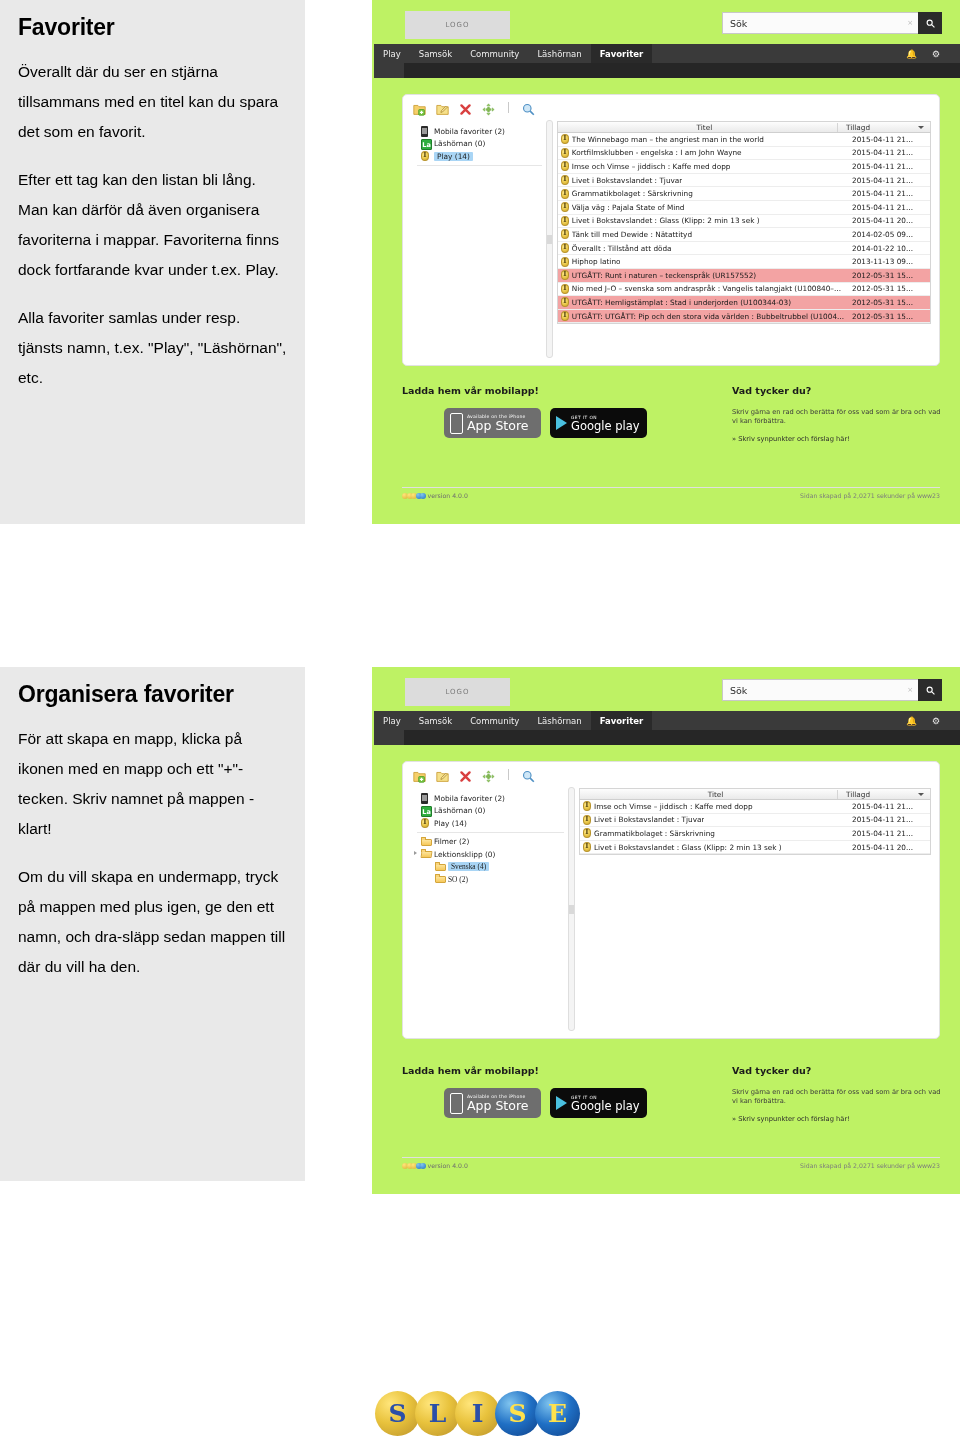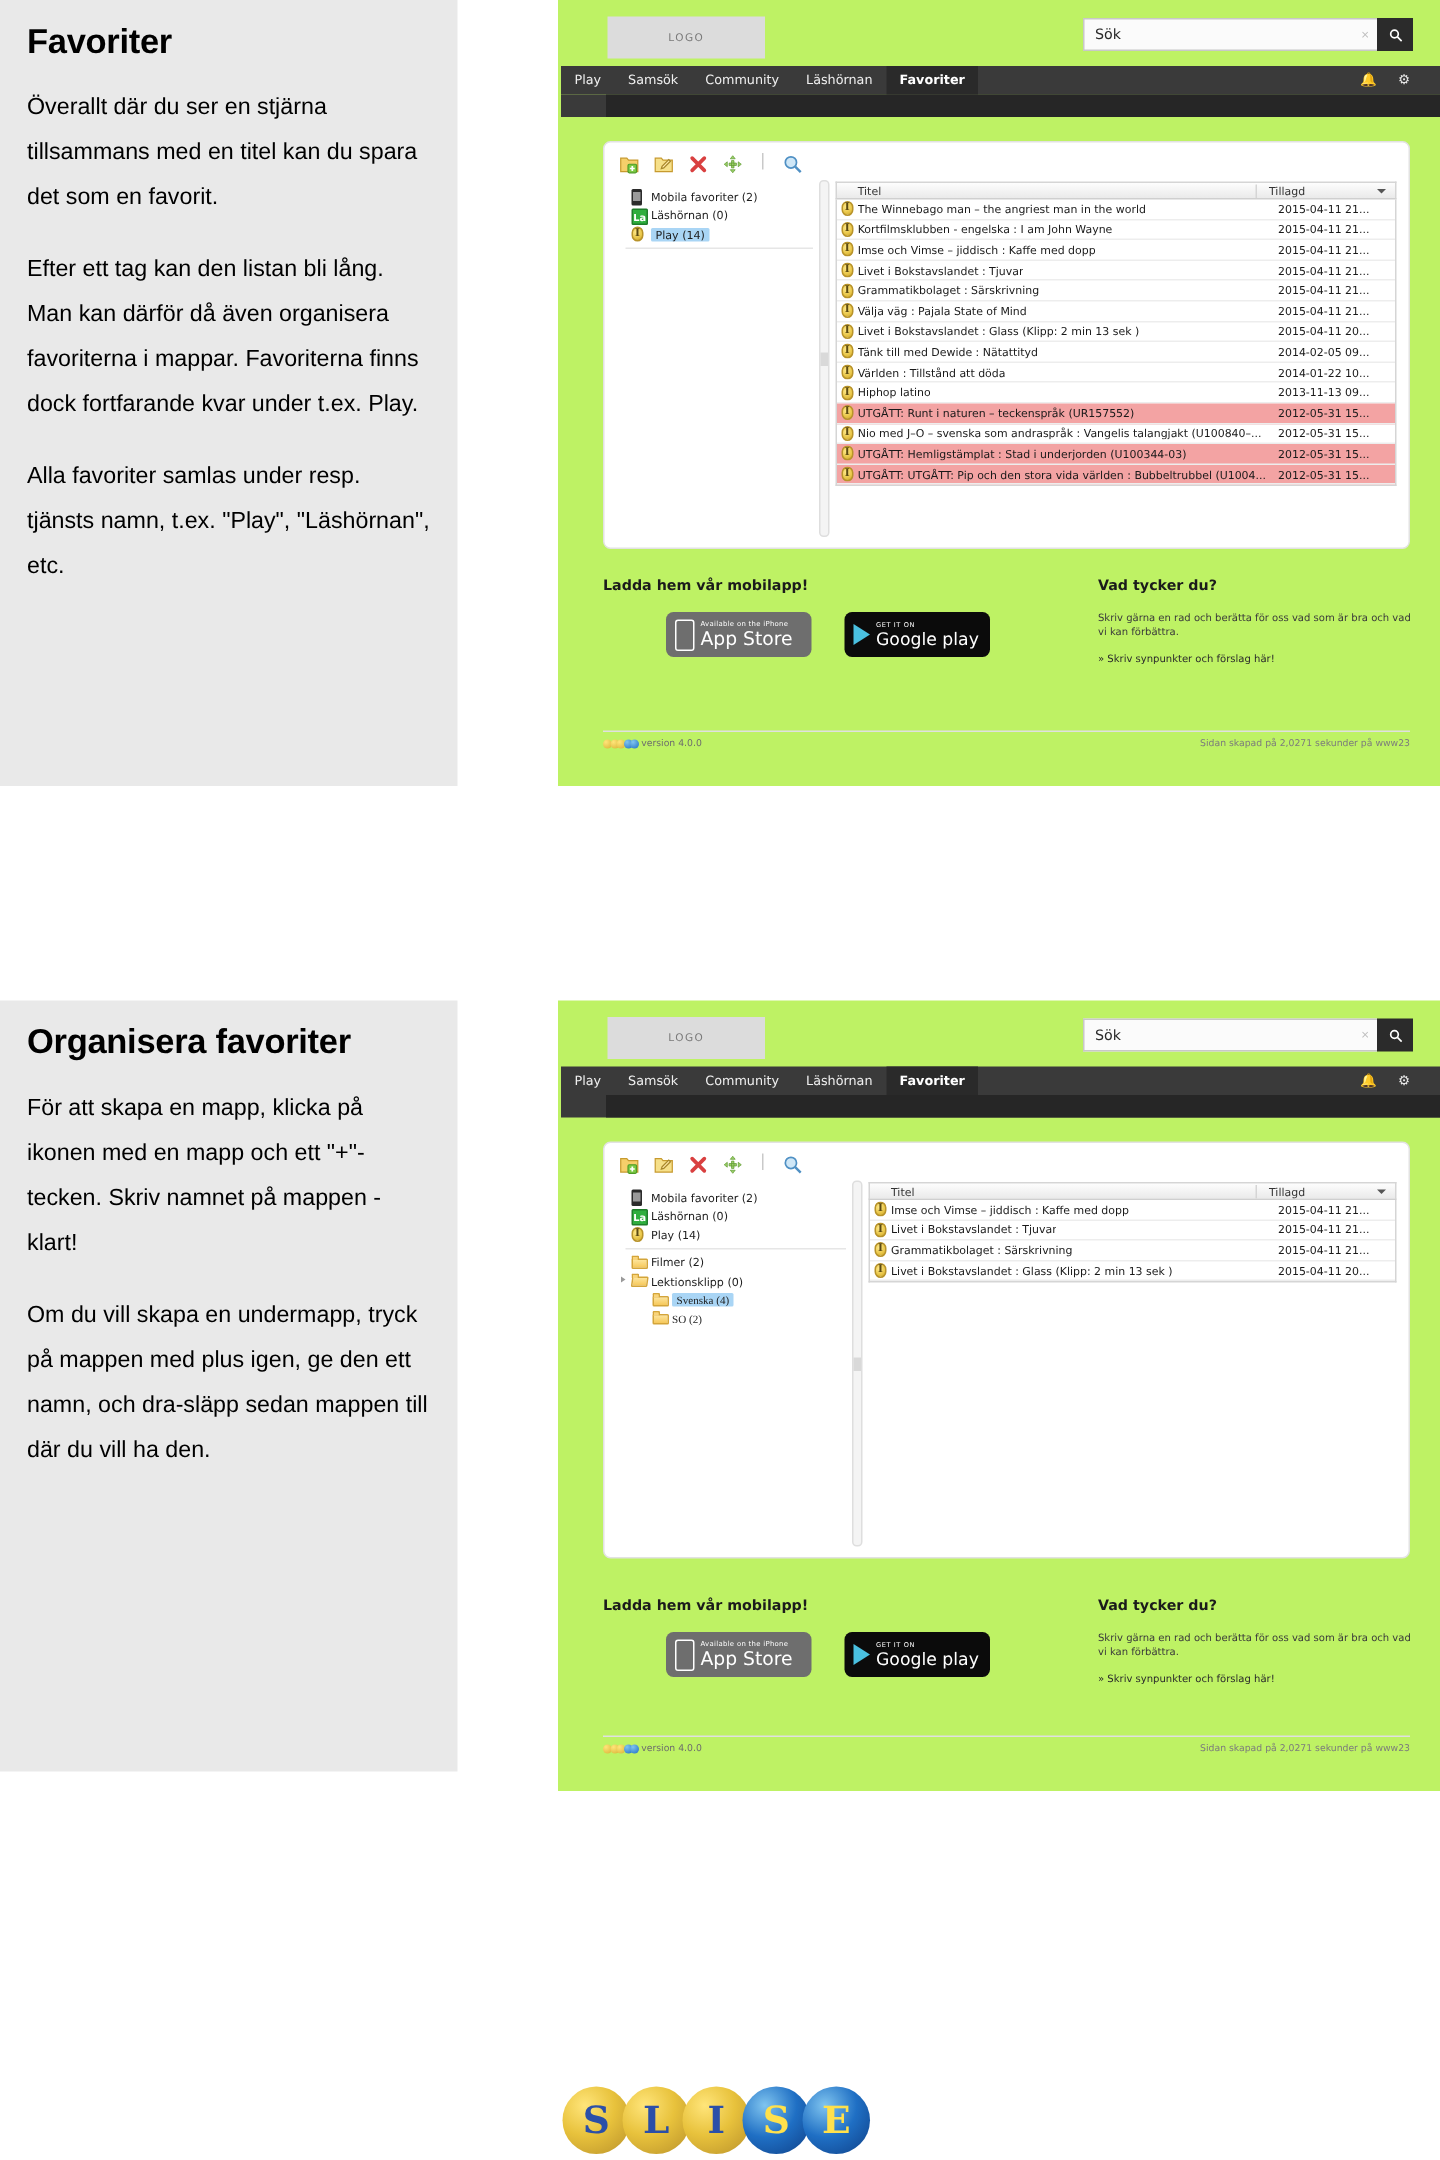--- a/index.html
+++ b/index.html
@@ -128,21 +128,21 @@
   .splitter .grip{
     position:absolute; top:50%; left:0; right:0; height:9px; margin-top:-4px;
     background:#d9d9d9;
   }
 
   .list-pane{flex:1; position:relative; padding-left:4px;}
   .list-head{
     display:flex; height:12px; align-items:center;
     background:linear-gradient(#fdfdfd,#eaeaea); border:1px solid #d5d5d5;
     border-bottom:1px solid #cfcfcf;
-    font-size:7.3px; color:#333; box-sizing:border-box;
+    font-size:7.3px; color:#333; box-sizing:border-box;text-align:center;
   }
   .list-head .c-title{flex:1; padding-left:14px; border-right:1px solid #d5d5d5;}
   .list-head .c-date{
     width:78px; padding-left:8px; display:flex; align-items:center;
     justify-content:space-between; padding-right:6px;
   }
   .caret{width:0;height:0;border-left:3px solid transparent;border-right:3px solid transparent;border-top:3.5px solid #555;}
   .list-rows{border:1px solid #d5d5d5;border-top:none;box-sizing:border-box;}
   .lrow{
     display:flex; height:13.6px; align-items:center;
@@ -208,21 +208,21 @@
   .foot{
     position:absolute; left:30px; right:22px;
   }
   #shot-1 .foot{top:385px;}
   #shot-2 .foot{top:398px;}
   .foot h4{margin:0 0 12px 0;font-size:9.5px;color:#1b1b1b;font-weight:bold;}
   .foot-left{position:absolute;left:0;top:0;width:300px;}
   .foot-right{position:absolute;left:330px;top:0;width:210px;}
   .foot-right p{margin:0 0 9px 0;font-size:6.7px;line-height:9px;color:#3b3b3b;}
   .foot-right .lnk{font-size:6.7px;color:#2b2b2b;}
-  .badges{display:flex;gap:22px;padding-left:42px;}
+  .badges{display:flex;gap:9px;padding-left:42px;}
   .badge-app{
     width:97px;height:30px;background:#6e6e6e;border-radius:5px;
     display:flex;align-items:center;gap:4px;padding:0 6px;box-sizing:border-box;
     color:#fff;
   }
   .badge-app .ph{width:11px;height:19px;border:1.6px solid #fff;border-radius:2px;}
   .badge-app .txt small{display:block;font-size:4.6px;letter-spacing:.2px;}
   .badge-app .txt b{display:block;font-size:12.5px;line-height:13px;font-weight:normal;}
   .badge-gp{
     width:97px;height:30px;background:#0b0b0b;border-radius:5px;
@@ -434,21 +434,21 @@
               <div class="lrow">
                 <div class="c-title">
                   <span class="mi"></span>
                   <span class="t">Tänk till med Dewide : Nätattityd</span>
                 </div>
                 <div class="c-date">2014-02-05 09...</div>
               </div>
               <div class="lrow">
                 <div class="c-title">
                   <span class="mi"></span>
-                  <span class="t">Världen : Tillstånd att döda</span>
+                  <span class="t">Överallt : Tillstånd att döda</span>
                 </div>
                 <div class="c-date">2014-01-22 10...</div>
               </div>
               <div class="lrow">
                 <div class="c-title">
                   <span class="mi"></span>
                   <span class="t">Hiphop latino</span>
                 </div>
                 <div class="c-date">2013-11-13 09...</div>
               </div>

